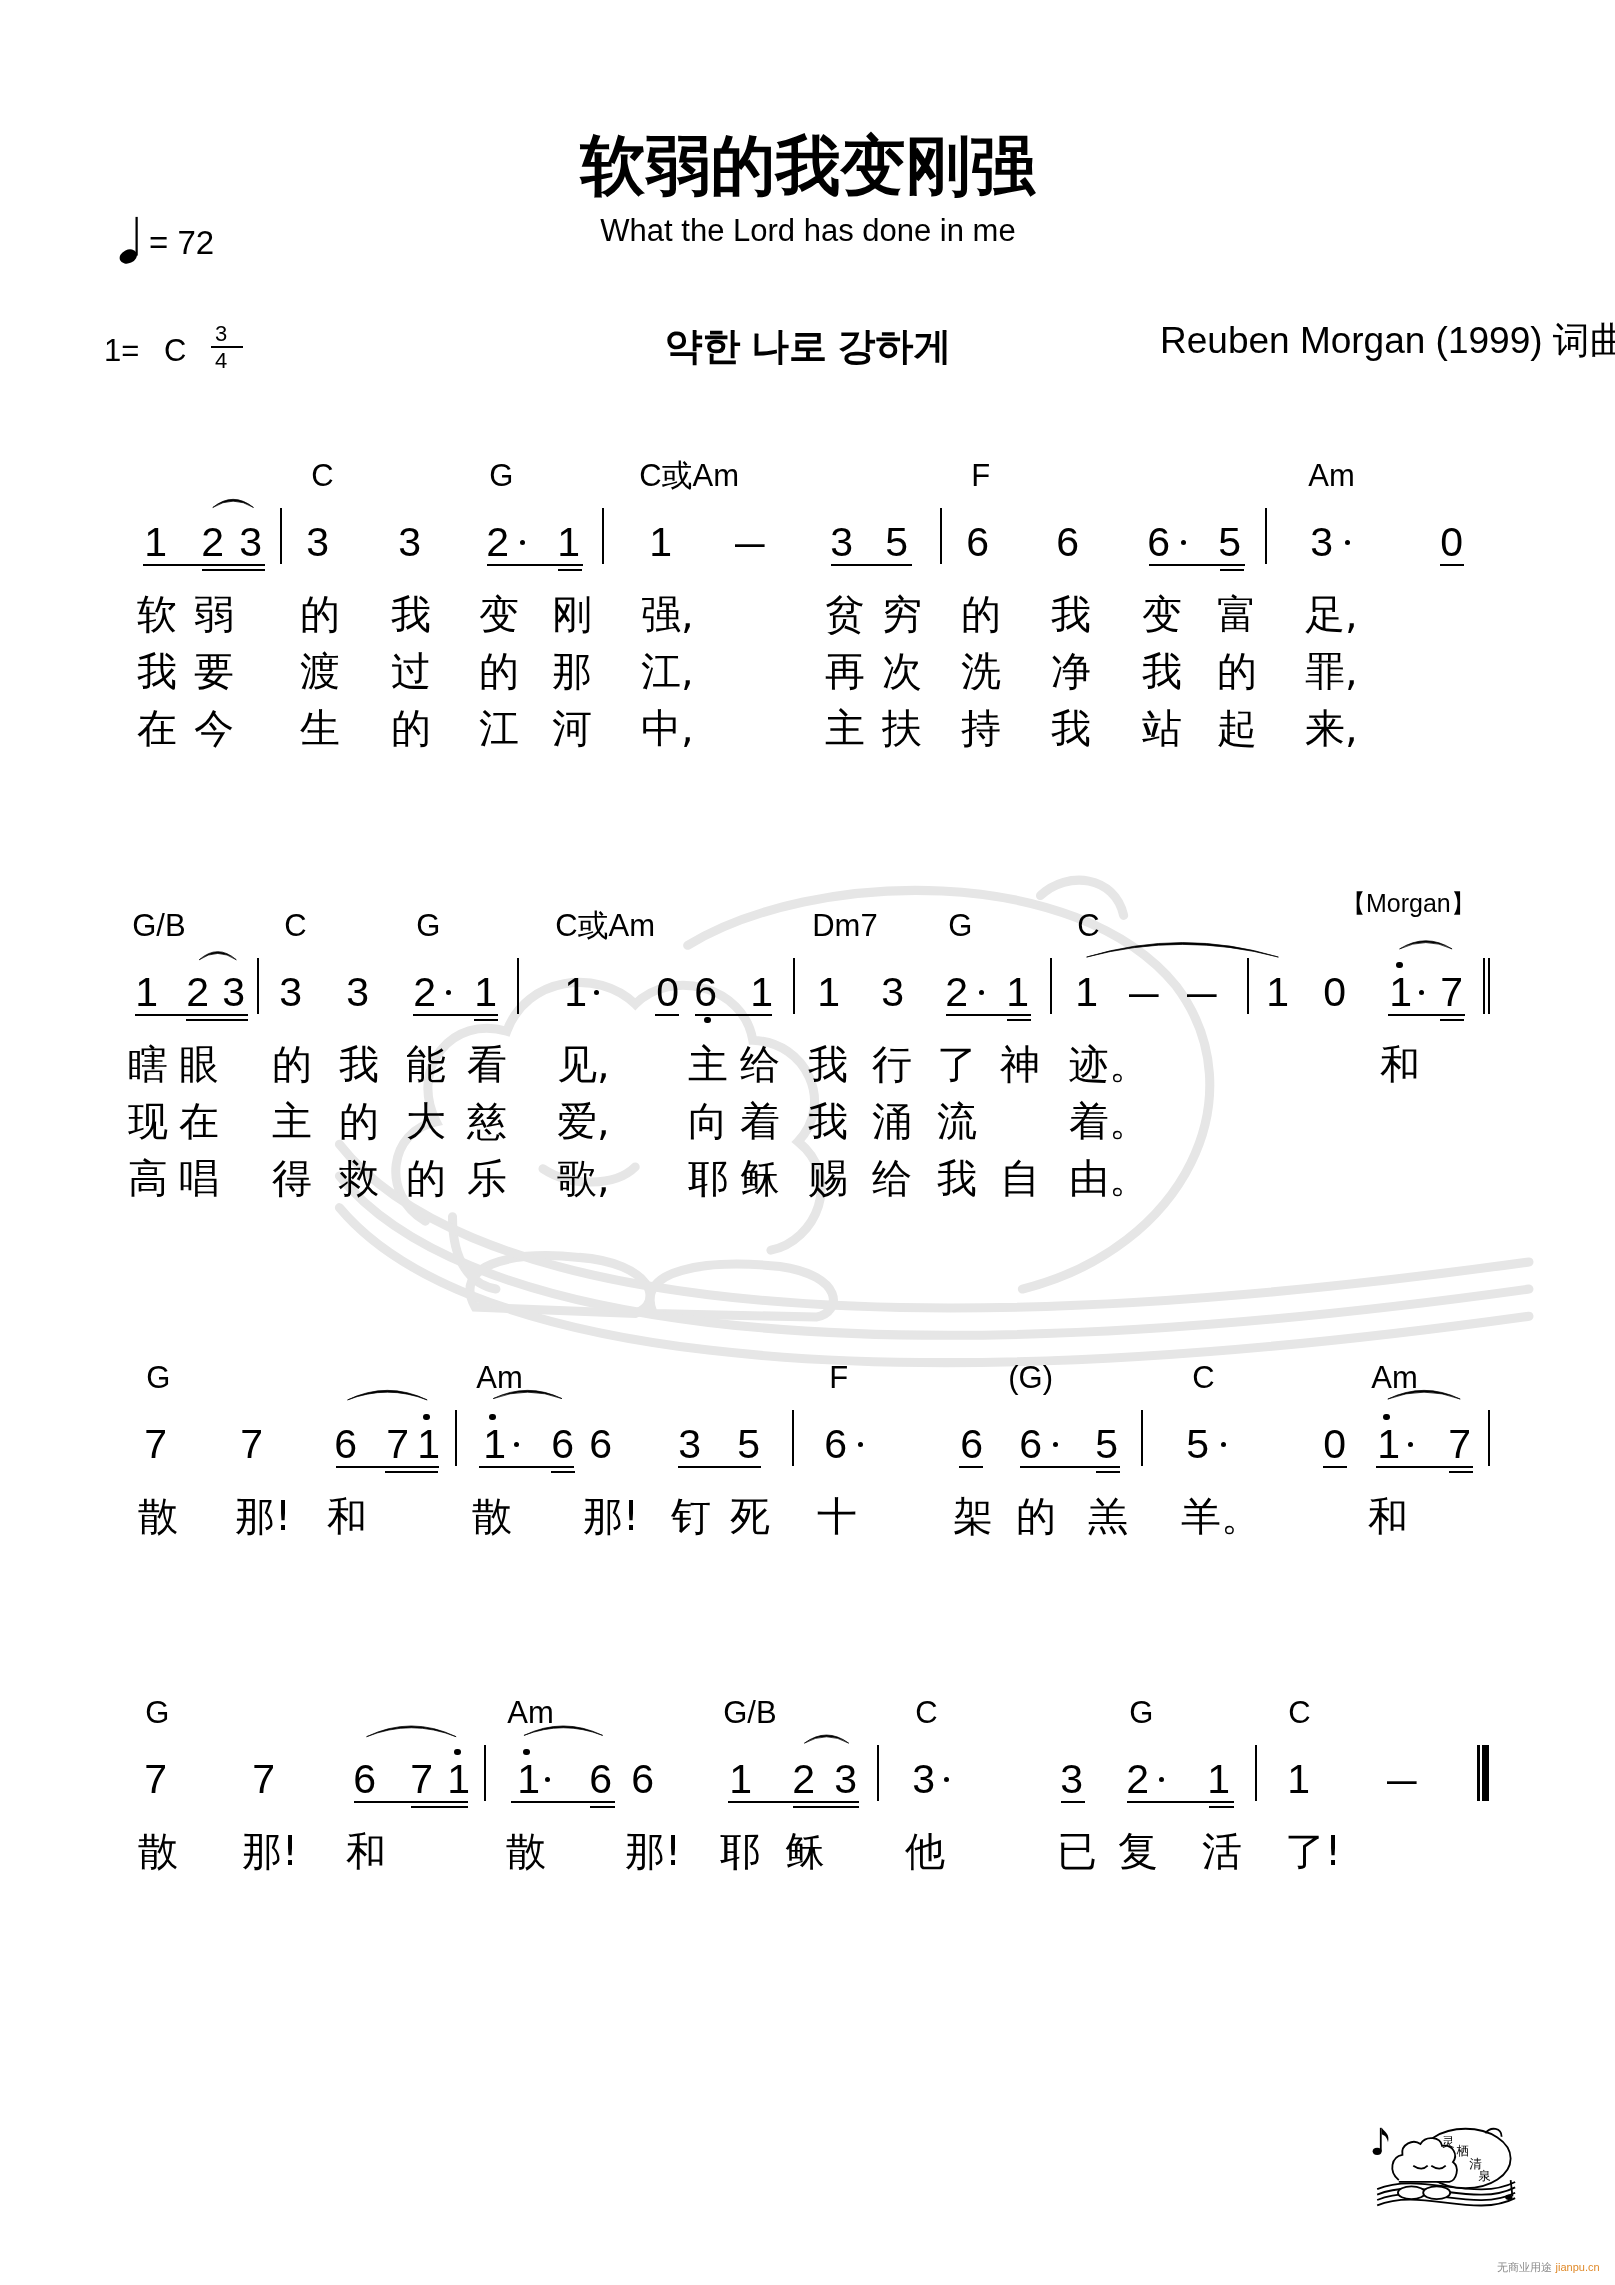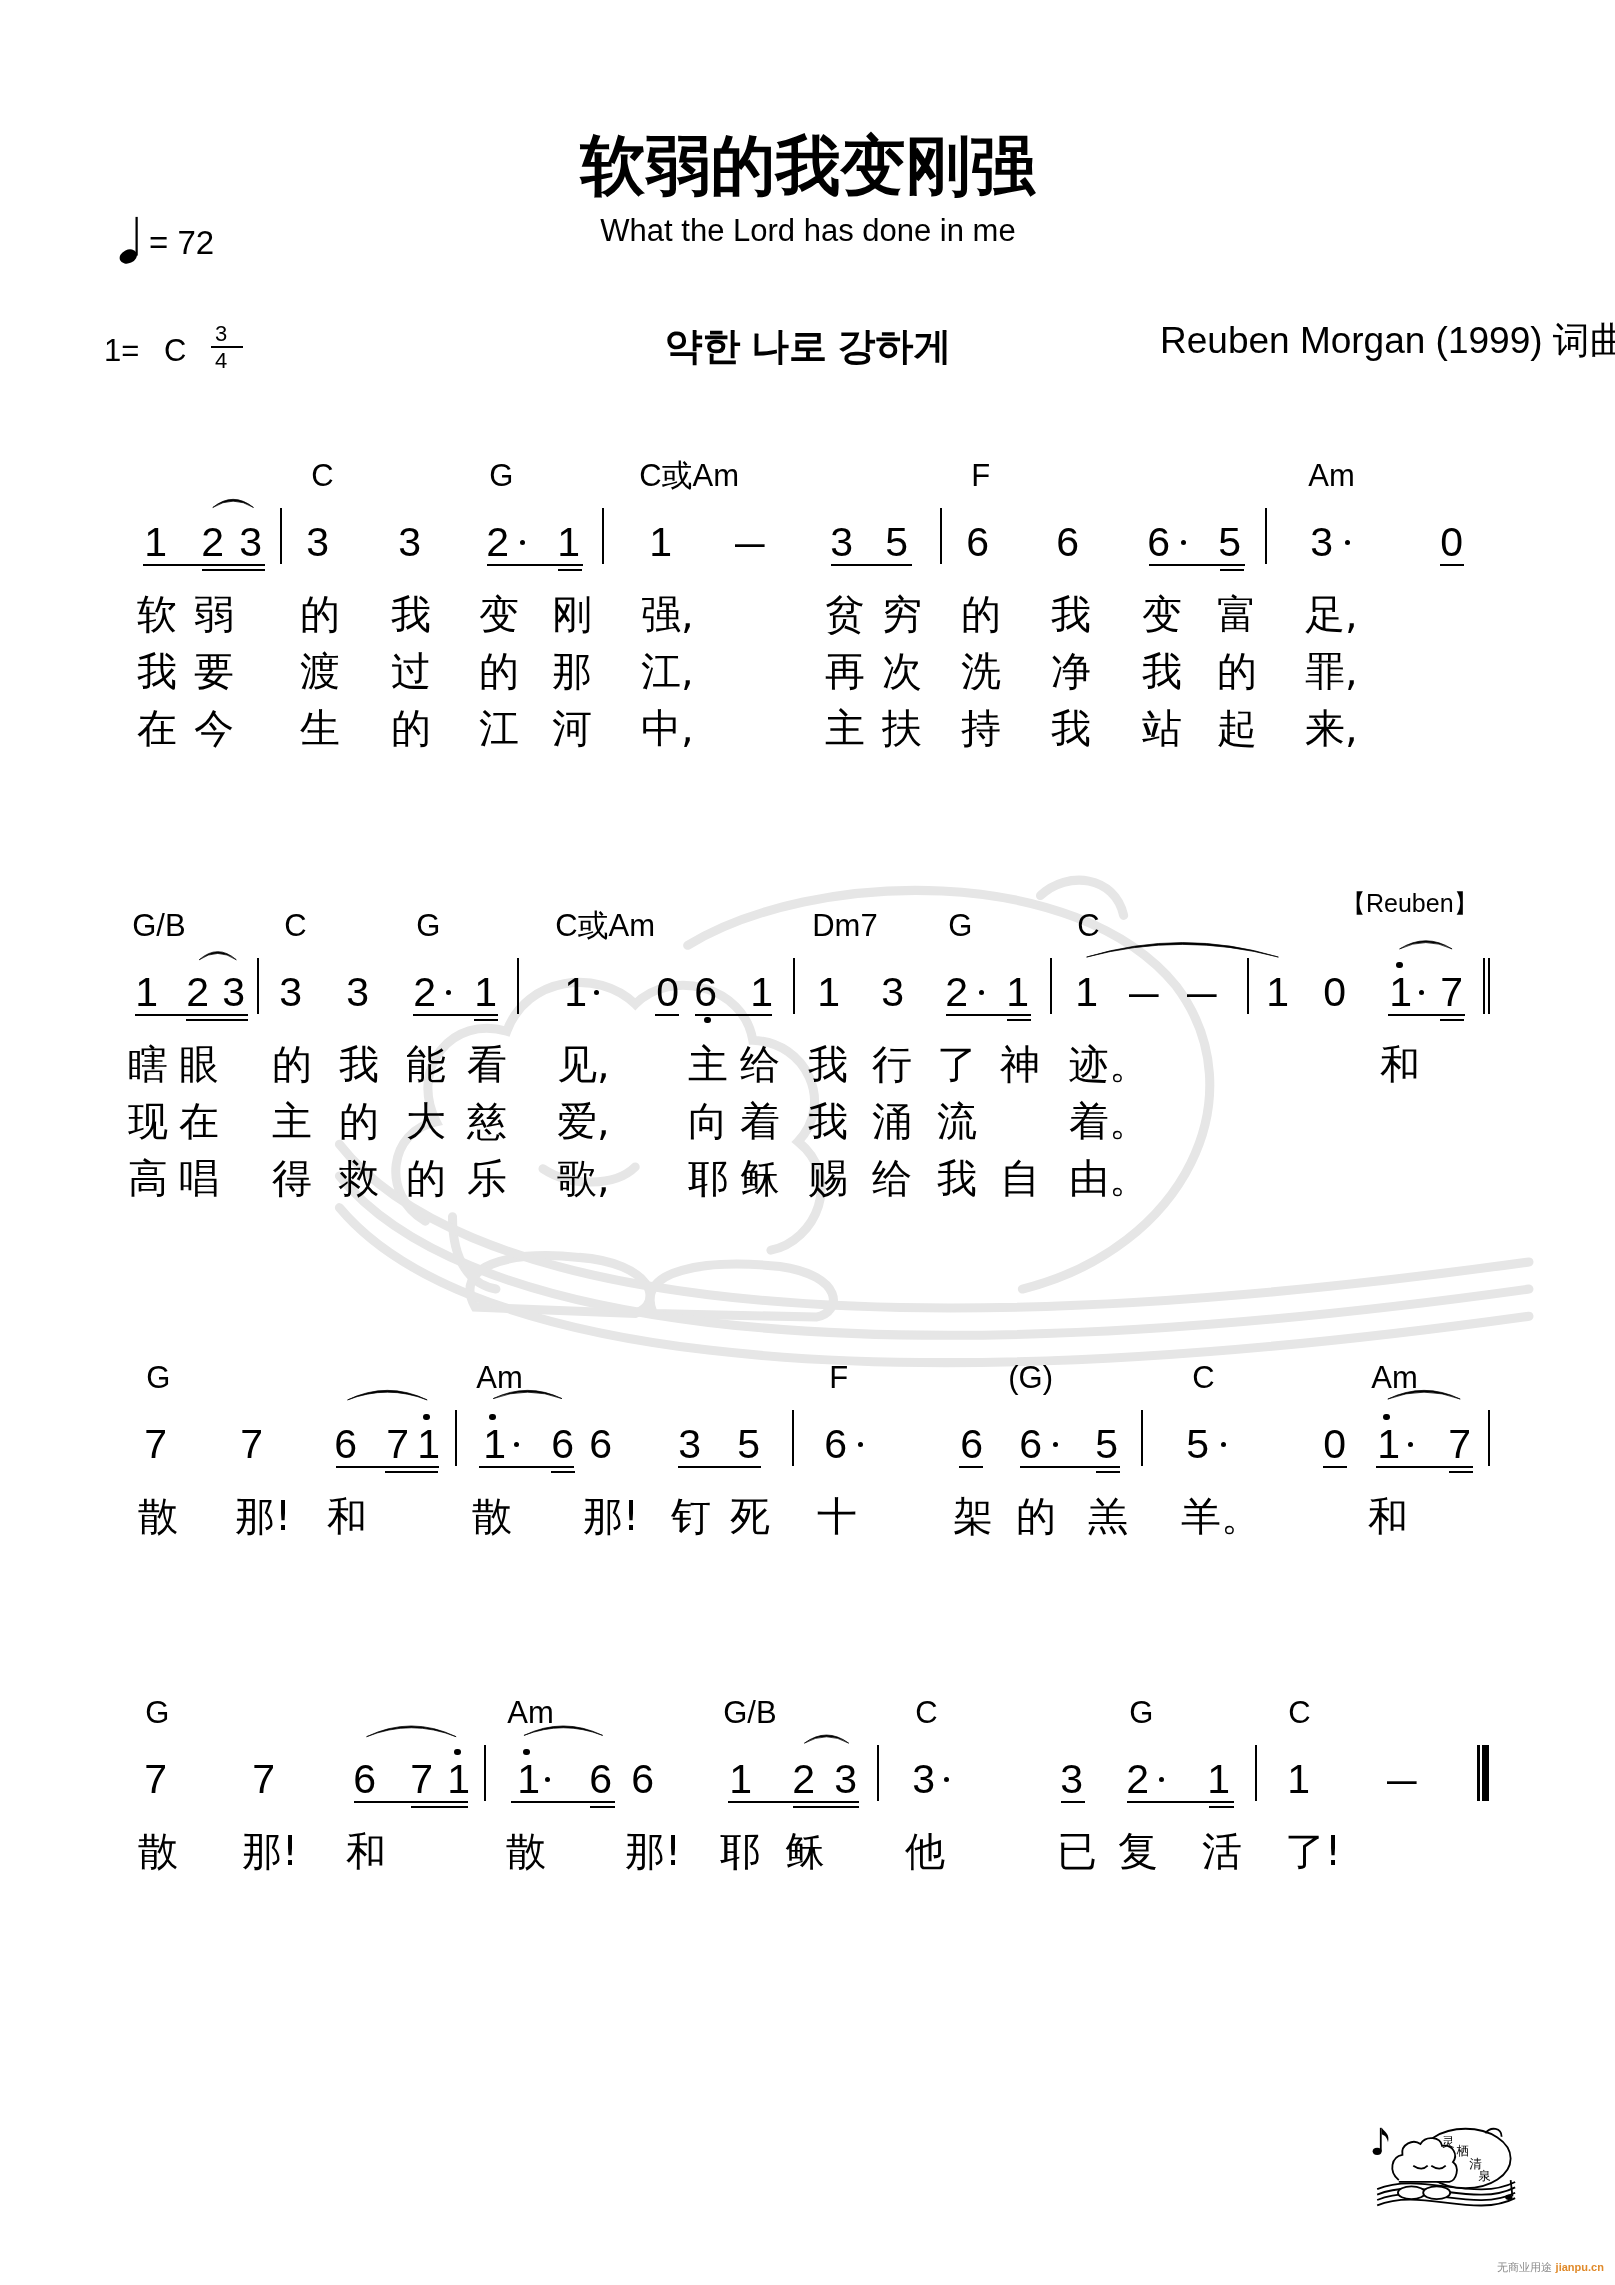--- a/index.html
+++ b/index.html
@@ -31,21 +31,21 @@
   .bar{position:absolute;top:44px;height:56px;width:1.8px;background:#000;}
   .bar.thick{width:7.2px;}
   .aug{position:absolute;top:76px;width:5.4px;height:5.4px;border-radius:50%;background:#000;}
   .oct{position:absolute;width:6.3px;height:6.3px;border-radius:50%;background:#000;margin-left:-2.7px;}
   .lyric{position:absolute;font-family:"DejaVu Sans",sans-serif;font-size:40px;line-height:40px;white-space:nowrap;}
 
   .footer{top:2160px;left:360px;font-family:"DejaVu Serif",serif;font-size:28px;line-height:28px;
           font-weight:bold;font-style:italic;}
   .site{top:2262px;left:1497px;font-size:11px;line-height:11px;}
   .site .nm{color:#8a8a8a;}
-  .site .dm{color:#e08a2a;margin-left:3.6px;font-weight:bold;}
+  .site .dm{color:#e08a2a;margin-left:3.6px;}
 </style>
 </head>
 <body>
 
 <svg id="wm-layer" width="1616" height="2285" viewBox="0 0 1786 2526">
   <g fill="none" stroke="#e6e6e6" stroke-width="10" stroke-linecap="round">
     <path d="M 760 1045 C 900 960, 1190 955, 1300 1090 C 1390 1210, 1310 1380, 1130 1425"></path>
     <path d="M 1150 990 C 1180 962, 1232 968, 1242 1012"></path>
     <path d="M 470 1350 C 420 1320, 430 1250, 482 1240 C 452 1180, 500 1122, 560 1140 C 582 1080, 660 1070, 702 1110 C 742 1070, 822 1090, 832 1150 C 892 1152, 922 1220, 882 1262 C 932 1302, 902 1372, 852 1382"></path>
     <path d="M 500 1345 C 500 1395, 520 1420, 548 1425"></path>
@@ -172,21 +172,21 @@
         <span class="lyric" style="left: 1305px; top: 244px;">来,</span>
       </div>
       <div class="line" style="top: 914px;">
         <span class="chord" style="left: 134px;">G/B</span>
         <span class="chord" style="left: 286px;">C</span>
         <span class="chord" style="left: 418px;">G</span>
         <span class="chord" style="left: 557px;">C或Am</span>
         <span class="chord" style="left: 814px;">Dm7</span>
         <span class="chord" style="left: 950px;">G</span>
         <span class="chord" style="left: 1079px;">C</span>
-        <span class="marker" style="left: 1341px; top: -23.5px;">【Reuben】</span>
+        <span class="marker" style="left: 1341px; top: -23.5px;">【Morgan】</span>
         <span class="note" style="left: 138px;">1</span>
         <span class="note" style="left: 189px;">2</span>
         <span class="note" style="left: 225px;">3</span>
         <span class="note" style="left: 282px;">3</span>
         <span class="note" style="left: 349px;">3</span>
         <span class="note" style="left: 416px;">2</span>
         <span class="aug" style="left: 446px;"></span>
         <span class="note" style="left: 477px;">1</span>
         <span class="note" style="left: 567px;">1</span>
         <span class="aug" style="left: 594px;"></span>

